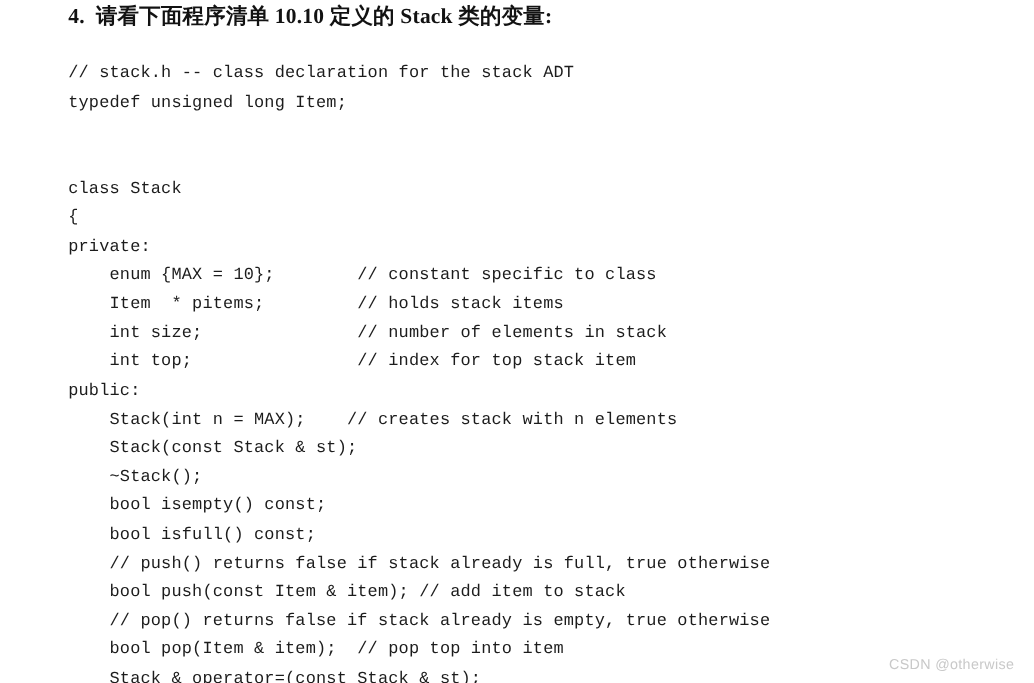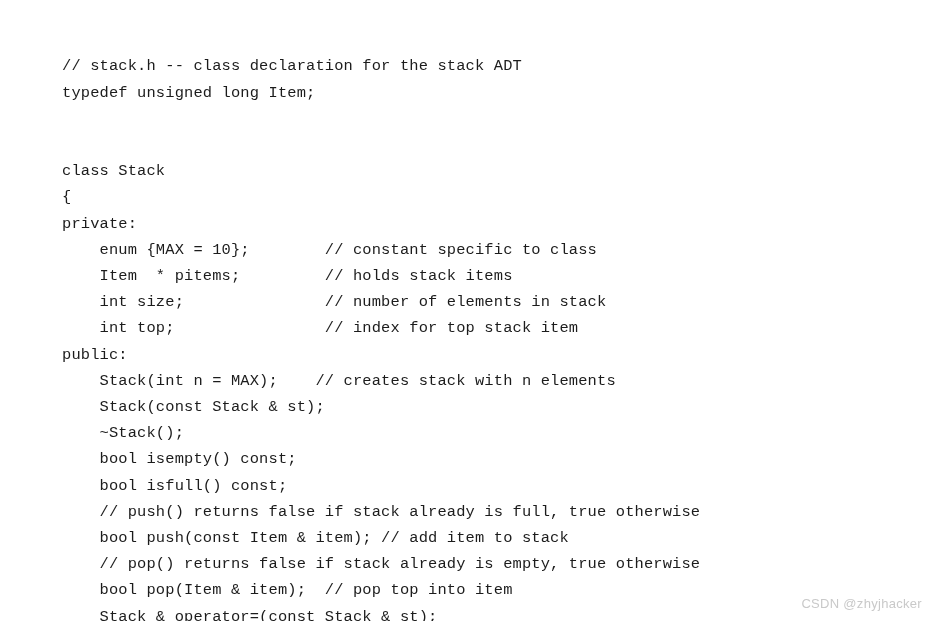--- a/index.html
+++ b/index.html
@@ -69,18 +69,19 @@
     letter-spacing: 0.3px;
     white-space: pre;
     user-select: none;
   }
 </style>
 </head>
 <body>
 
 <div id="page">
 
+  <div class="question-heading">4.  请看下面程序清单 10.10 定义的 Stack 类的变量:</div>
 
   <pre class="code-listing" id="code-listing"><span class="code-line">// stack.h -- class declaration for the stack ADT</span><span class="code-line">typedef unsigned long Item;</span><span class="code-line blank">&nbsp;</span><span class="code-line blank">&nbsp;</span><span class="code-line">class Stack</span><span class="code-line">{</span><span class="code-line">private:</span><span class="code-line">    enum {MAX = 10};        // constant specific to class</span><span class="code-line">    Item  * pitems;         // holds stack items</span><span class="code-line">    int size;               // number of elements in stack</span><span class="code-line">    int top;                // index for top stack item</span><span class="code-line">public:</span><span class="code-line">    Stack(int n = MAX);    // creates stack with n elements</span><span class="code-line">    Stack(const Stack &amp; st);</span><span class="code-line">    ~Stack();</span><span class="code-line">    bool isempty() const;</span><span class="code-line">    bool isfull() const;</span><span class="code-line">    // push() returns false if stack already is full, true otherwise</span><span class="code-line">    bool push(const Item &amp; item); // add item to stack</span><span class="code-line">    // pop() returns false if stack already is empty, true otherwise</span><span class="code-line">    bool pop(Item &amp; item);  // pop top into item</span><span class="code-line">    Stack &amp; operator=(const Stack &amp; st);</span></pre>
 
-  <div class="watermark">CSDN @zhyjhacker</div>
+  <div class="watermark">CSDN @otherwise</div>
 
 </div>
 
 </body></html>

